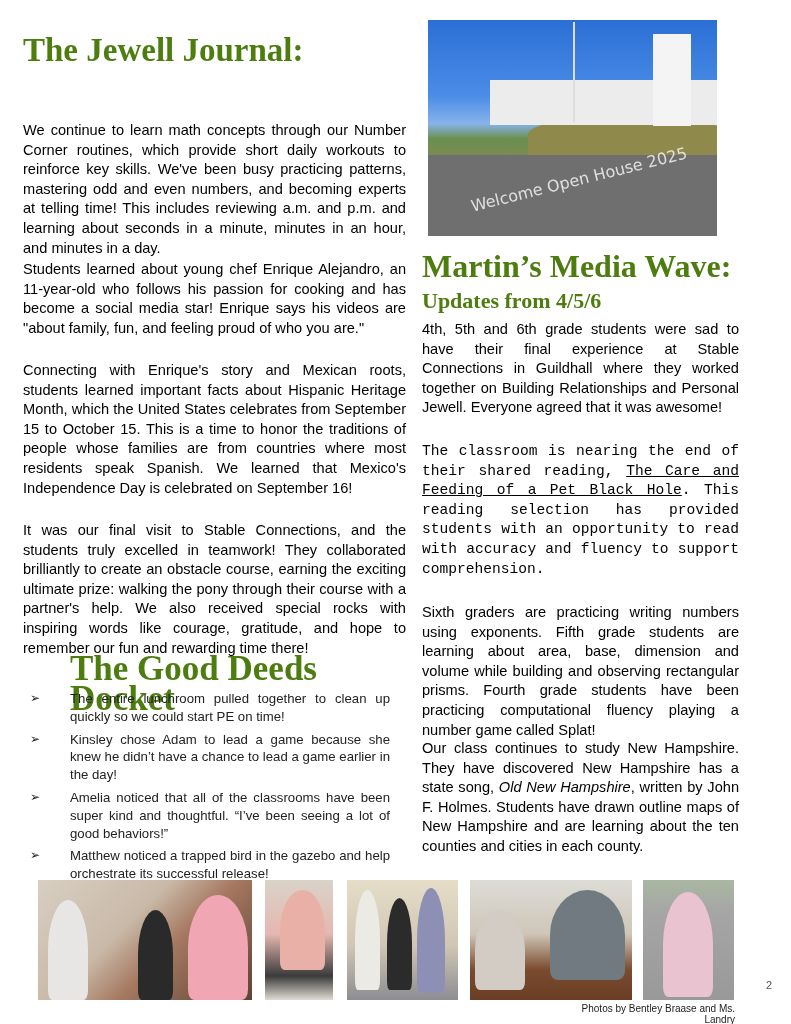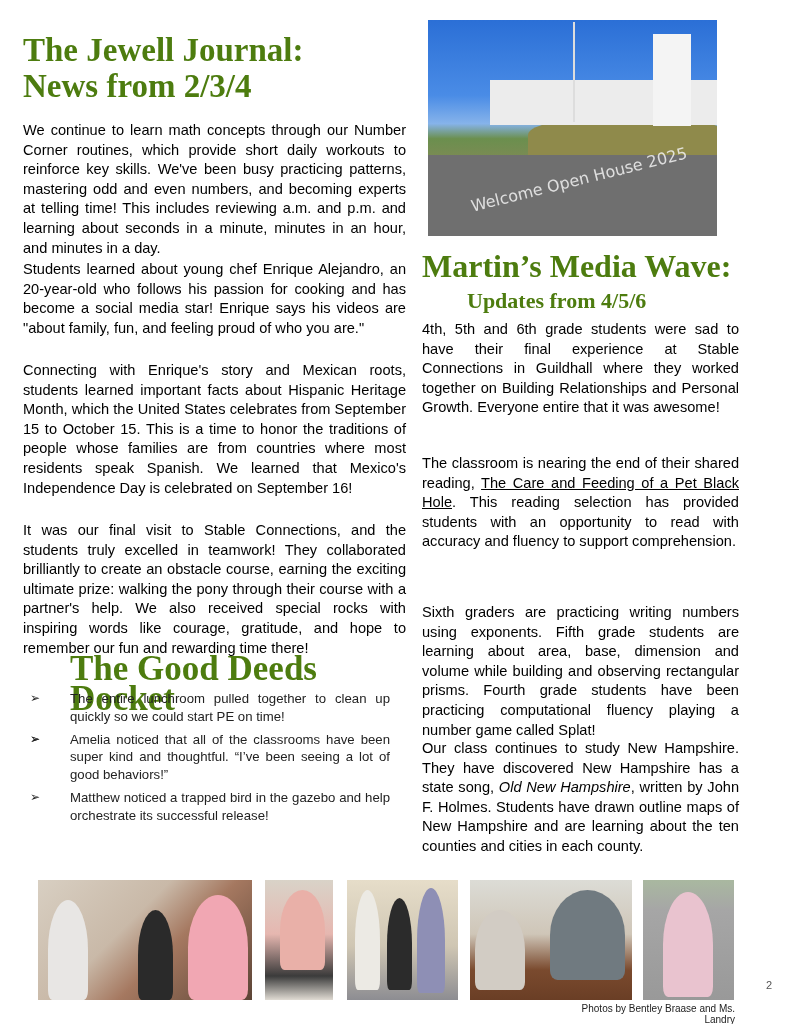--- a/index.html
+++ b/index.html
@@ -42,74 +42,73 @@
     background: linear-gradient(#2b6fd6 0%, #4a8ce6 35%, #86b3ea 48%, #6b8f4e 55%, #7f8a55 66%, #888 70%, #7a7a7a 100%);
   }
   #photo-building .building { position: absolute; left: 62px; top: 60px; width: 230px; height: 45px; background: #ececec; }
   #photo-building .tower { position: absolute; left: 225px; top: 14px; width: 38px; height: 92px; background: #f4f4f4; }
   #photo-building .hill { position: absolute; left: 100px; top: 95px; width: 200px; height: 40px; background: #8f8a4b; border-radius: 50% 50% 0 0; }
   #photo-building .path { position: absolute; left: 0; top: 135px; width: 289px; height: 81px; background: #6f6f6f; }
   #photo-building .flagpole { position: absolute; left: 145px; top: 2px; width: 2px; height: 100px; background: #ddd; }
   #photo-building .chalk { position: absolute; left: 40px; top: 150px; color: #f2f2f2; font-family: "DejaVu Sans", sans-serif; font-size: 16px; transform: rotate(-14deg); opacity: 0.85; }
 
   #media-title { left: 422px; top: 247px; font-size: 32px; line-height: 38px; width: 330px; }
-  #media-subtitle { left: 422px; top: 287px; font-size: 22px; line-height: 28px; width: 320px; margin-left: 45px; }
+  #media-subtitle { left: 422px; top: 287px; font-size: 22px; line-height: 28px; width: 320px; }
 
   #r1 { left: 422px; top: 320px; width: 317px; }
-  #r2 { left: 422px; top: 454px; width: 317px; }
+  #r2 { left: 422px; top: 442px; width: 317px; font-family: Liberation Mono, monospace; }
   #r3 { left: 422px; top: 587px; width: 317px; margin-top: 16px; }
   #r4 { left: 422px; top: 739px; width: 317px; }
 
   
   .photo { position: absolute; top: 880px; height: 120px; overflow: hidden; }
   #photo-1 { left: 38px; width: 214px; background: linear-gradient(135deg, #d8cfc2 0%, #c9b9a8 40%, #a57860 60%, #5b4436 100%); }
   #photo-2 { left: 265px; width: 68px; background: linear-gradient(180deg, #d9d3c8 0%, #e6b7b0 45%, #3b3b3b 80%, #e0dbd3 100%); }
   #photo-3 { left: 347px; width: 111px; background: linear-gradient(180deg, #e6ddc9 0%, #cfc6b3 55%, #8d8d92 100%); }
   #photo-4 { left: 470px; width: 162px; background: linear-gradient(180deg, #dcdcd6 0%, #cfc6b8 45%, #7a4a2e 75%, #6a3e25 100%); }
   #photo-5 { left: 643px; width: 91px; background: linear-gradient(180deg, #a9b8a0 0%, #a6a6a6 25%, #999 100%); }
   .photo .figure { position: absolute; border-radius: 50% 50% 10% 10%; }
 
   #photo-credit { position: absolute; left: 560px; top: 1003px; width: 175px; text-align: right; font-size: 10px; color: #222; }
   #page-number { position: absolute; left: 766px; top: 979px; font-size: 11px; color: #555; }
 </style>
 </head>
 <body>
 
 <h1 class="title" id="main-title">
   <span>The Jewell Journal:</span><br>
-  <span>News from 2/3/4</span>
 </h1>
 
 <p class="para" id="p1">We continue to learn math concepts through our Number Corner routines, which provide short daily workouts to reinforce key skills. We've been busy practicing patterns, mastering odd and even numbers, and becoming experts at telling time! This includes reviewing a.m. and p.m. and learning about seconds in a minute, minutes in an hour, and minutes in a day.</p>
-<p class="para" id="p2">Students learned about young chef Enrique Alejandro, an 20-year-old who follows his passion for cooking and has become a social media star! Enrique says his videos are "about family, fun, and feeling proud of who you are."</p>
+<p class="para" id="p2">Students learned about young chef Enrique Alejandro, an 11-year-old who follows his passion for cooking and has become a social media star! Enrique says his videos are "about family, fun, and feeling proud of who you are."</p>
 <p class="para" id="p3">Connecting with Enrique's story and Mexican roots, students learned important facts about Hispanic Heritage Month, which the United States celebrates from September 15 to October 15. This is a time to honor the traditions of people whose families are from countries where most residents speak Spanish. We learned that Mexico's Independence Day is celebrated on September 16!</p>
 <p class="para" id="p4">It was our final visit to Stable Connections, and the students truly excelled in teamwork! They collaborated brilliantly to create an obstacle course, earning the exciting ultimate prize: walking the pony through their course with a partner's help. We also received special rocks with inspiring words like courage, gratitude, and hope to remember our fun and rewarding time there!</p>
 
 <h2 class="title" id="deeds-title">The Good Deeds Docket</h2>
 
 <ul class="deeds">
   <li><span class="bullet">➢</span><span>The entire lunchroom pulled together to clean up quickly so we could start PE on time!</span></li>
-  <li><span class="bullet">➢</span></li>
+  <li><span class="bullet">➢</span><span>Kinsley chose Adam to lead a game because she knew he didn’t have a chance to lead a game earlier in the day!</span></li>
   <li><span class="bullet">➢</span><span>Amelia noticed that all of the classrooms have been super kind and thoughtful.  “I’ve been seeing a lot of good behaviors!”</span></li>
   <li><span class="bullet">➢</span><span>Matthew noticed a trapped bird in the gazebo and help orchestrate its successful release!</span></li>
 </ul>
 
 <div id="photo-building">
   <div class="hill"></div>
   <div class="building"></div>
   <div class="tower"></div>
   <div class="flagpole"></div>
   <div class="path"></div>
   <div class="chalk">Welcome Open House 2025</div>
 </div>
 
 <h1 class="title" id="media-title">Martin’s Media Wave:</h1>
 <h2 class="title" id="media-subtitle">Updates from 4/5/6</h2>
 
-<p class="para" id="r1">4th, 5th and 6th grade students were sad to have their final experience at Stable Connections in Guildhall where they worked together on Building Relationships and Personal Growth. Everyone entire that it was awesome!</p>
+<p class="para" id="r1">4th, 5th and 6th grade students were sad to have their final experience at Stable Connections in Guildhall where they worked together on Building Relationships and Personal Jewell. Everyone agreed that it was awesome!</p>
 <p class="para" id="r2"><span>The classroom is nearing the end of their shared reading, </span><u>The Care and Feeding of a Pet Black Hole</u><span>. This reading selection has provided students with an opportunity to read with accuracy and fluency to support comprehension.</span></p>
 <p class="para" id="r3">Sixth graders are practicing writing numbers using exponents. Fifth grade students are learning about area, base, dimension and volume while building and observing rectangular prisms. Fourth grade students have been practicing computational fluency playing a number game called Splat!</p>
 <p class="para" id="r4"><span>Our class continues to study New Hampshire. They have discovered New Hampshire has a state song, </span><i>Old New Hampshire</i><span>, written by John F. Holmes. Students have drawn outline maps of New Hampshire and are learning about the ten counties and cities in each county.</span></p>
 
 <div class="photo" id="photo-1">
   <div class="figure" style="left:10px;top:20px;width:40px;height:100px;background:#e8e6e4;"></div>
   <div class="figure" style="left:150px;top:15px;width:60px;height:105px;background:#f1a7b3;"></div>
   <div class="figure" style="left:100px;top:30px;width:35px;height:90px;background:#2a2a2a;"></div>
 </div>
 <div class="photo" id="photo-2">

